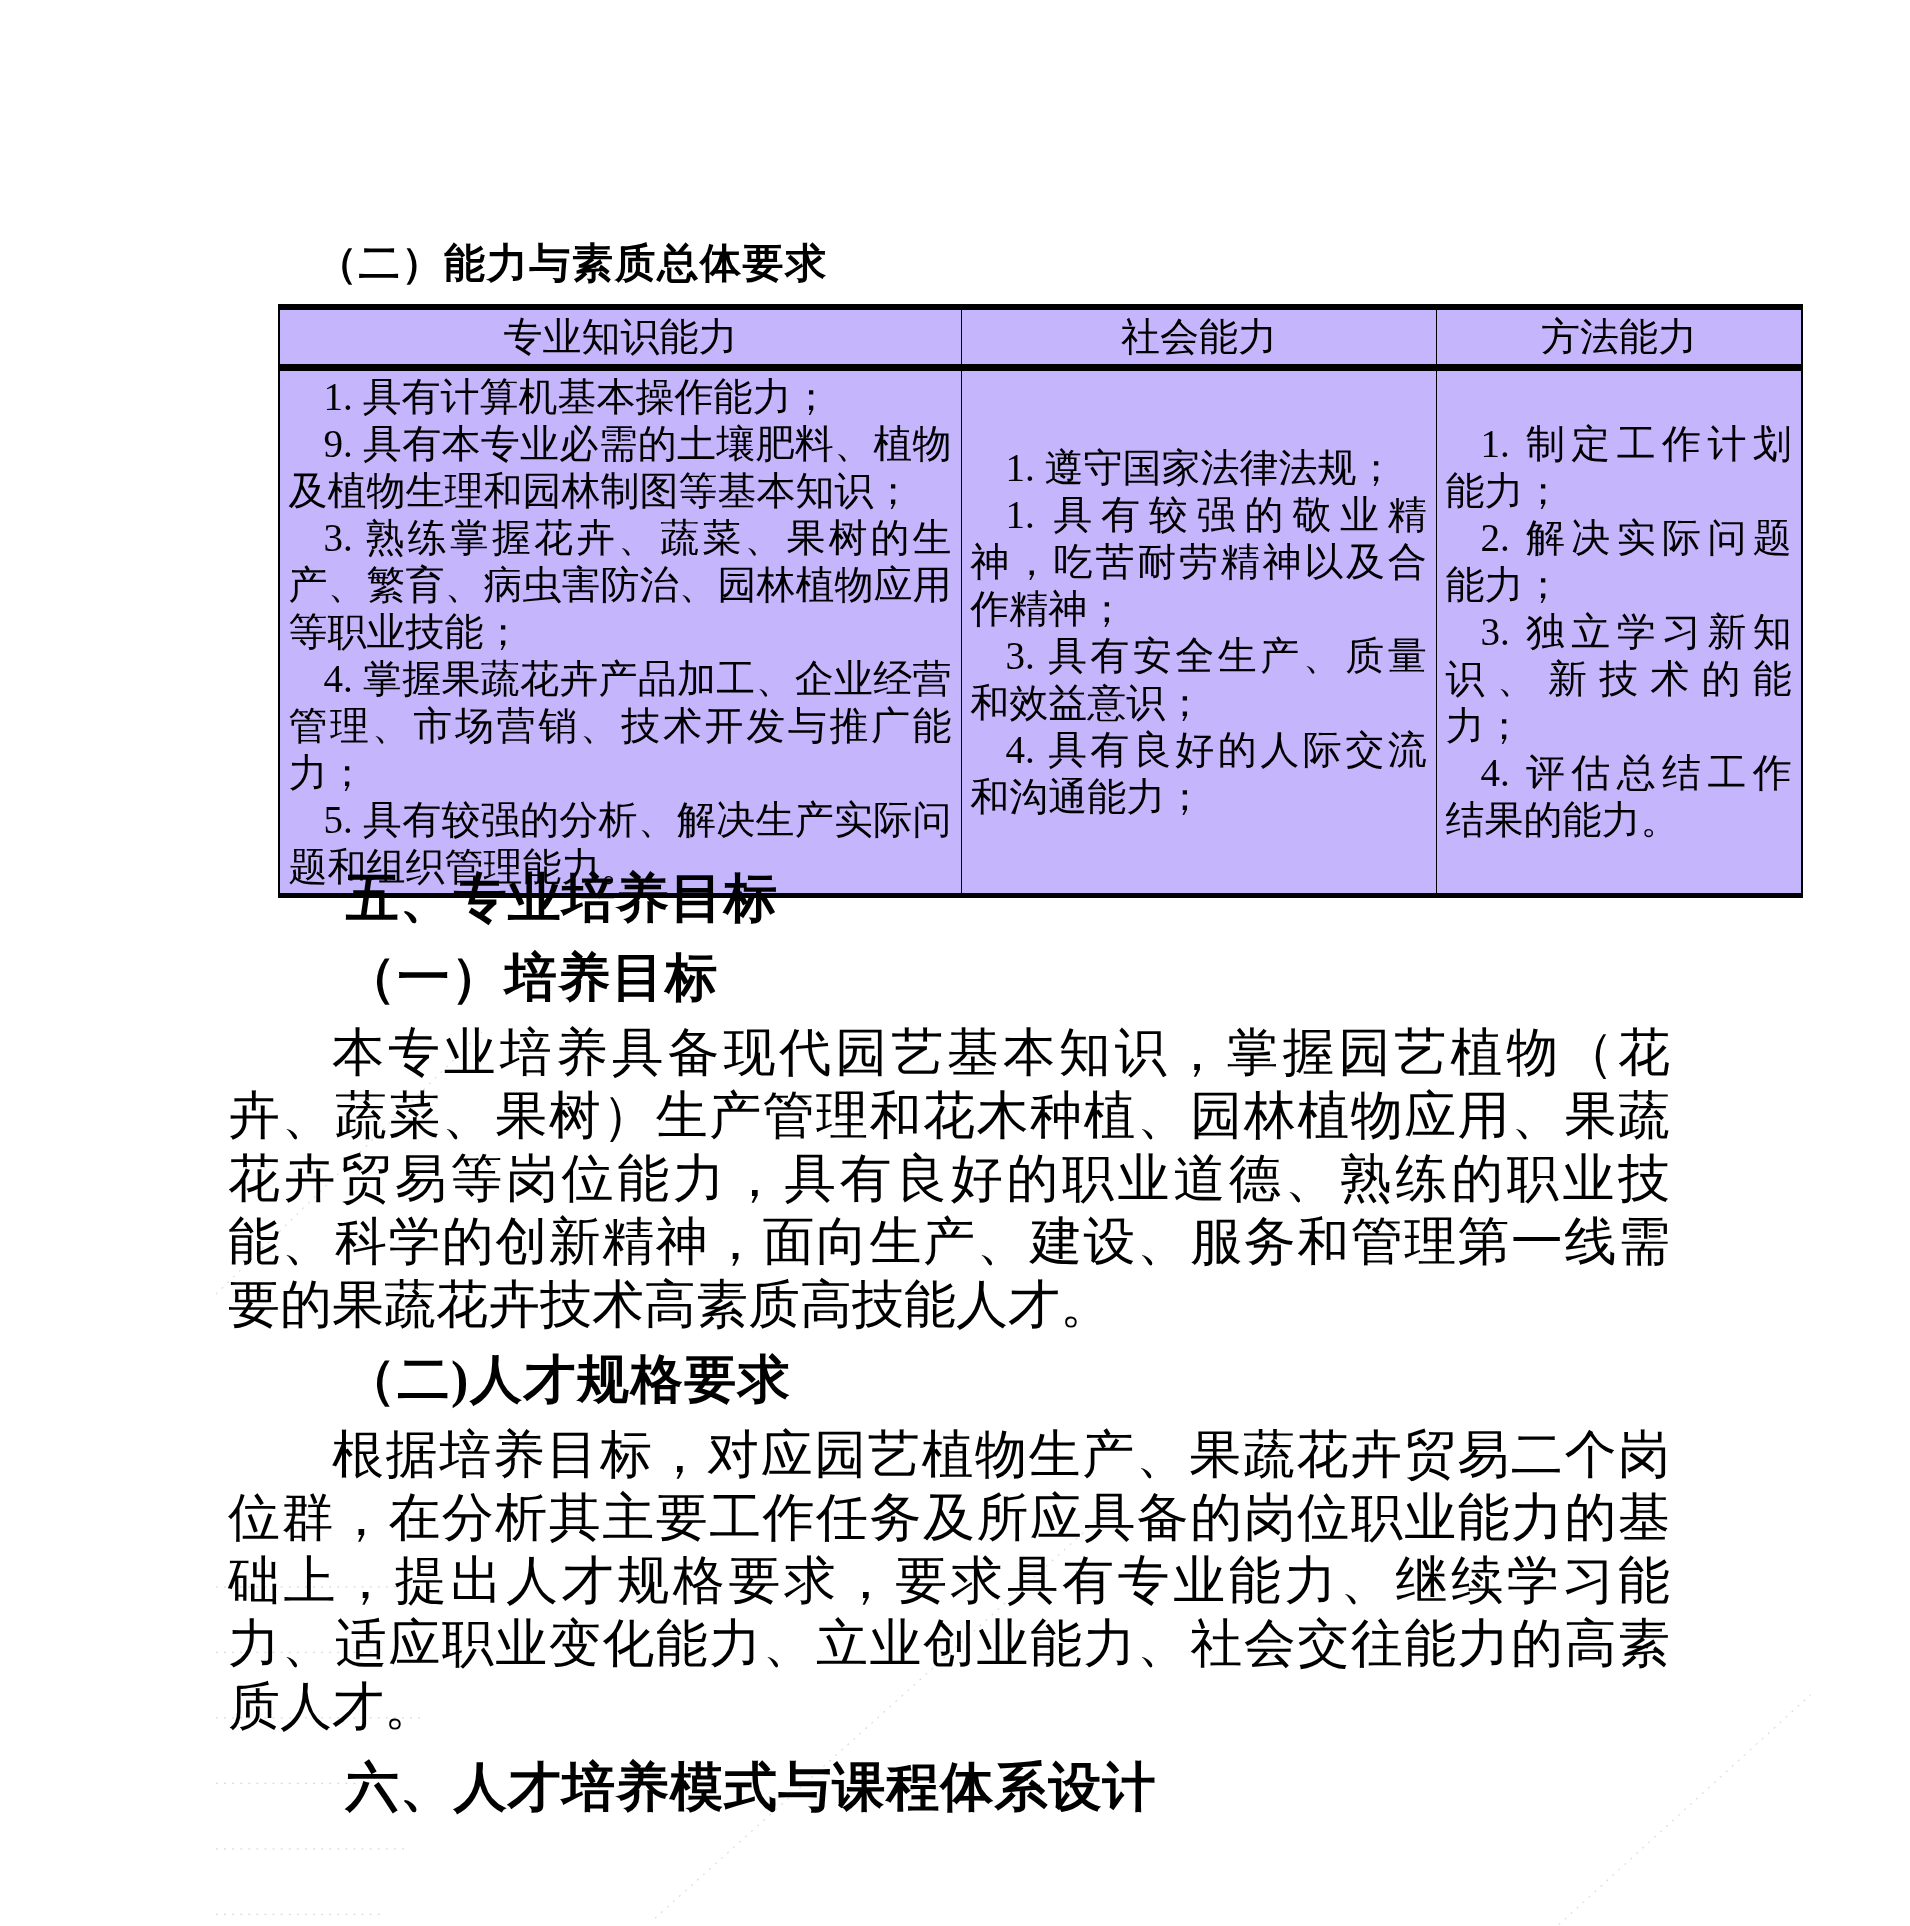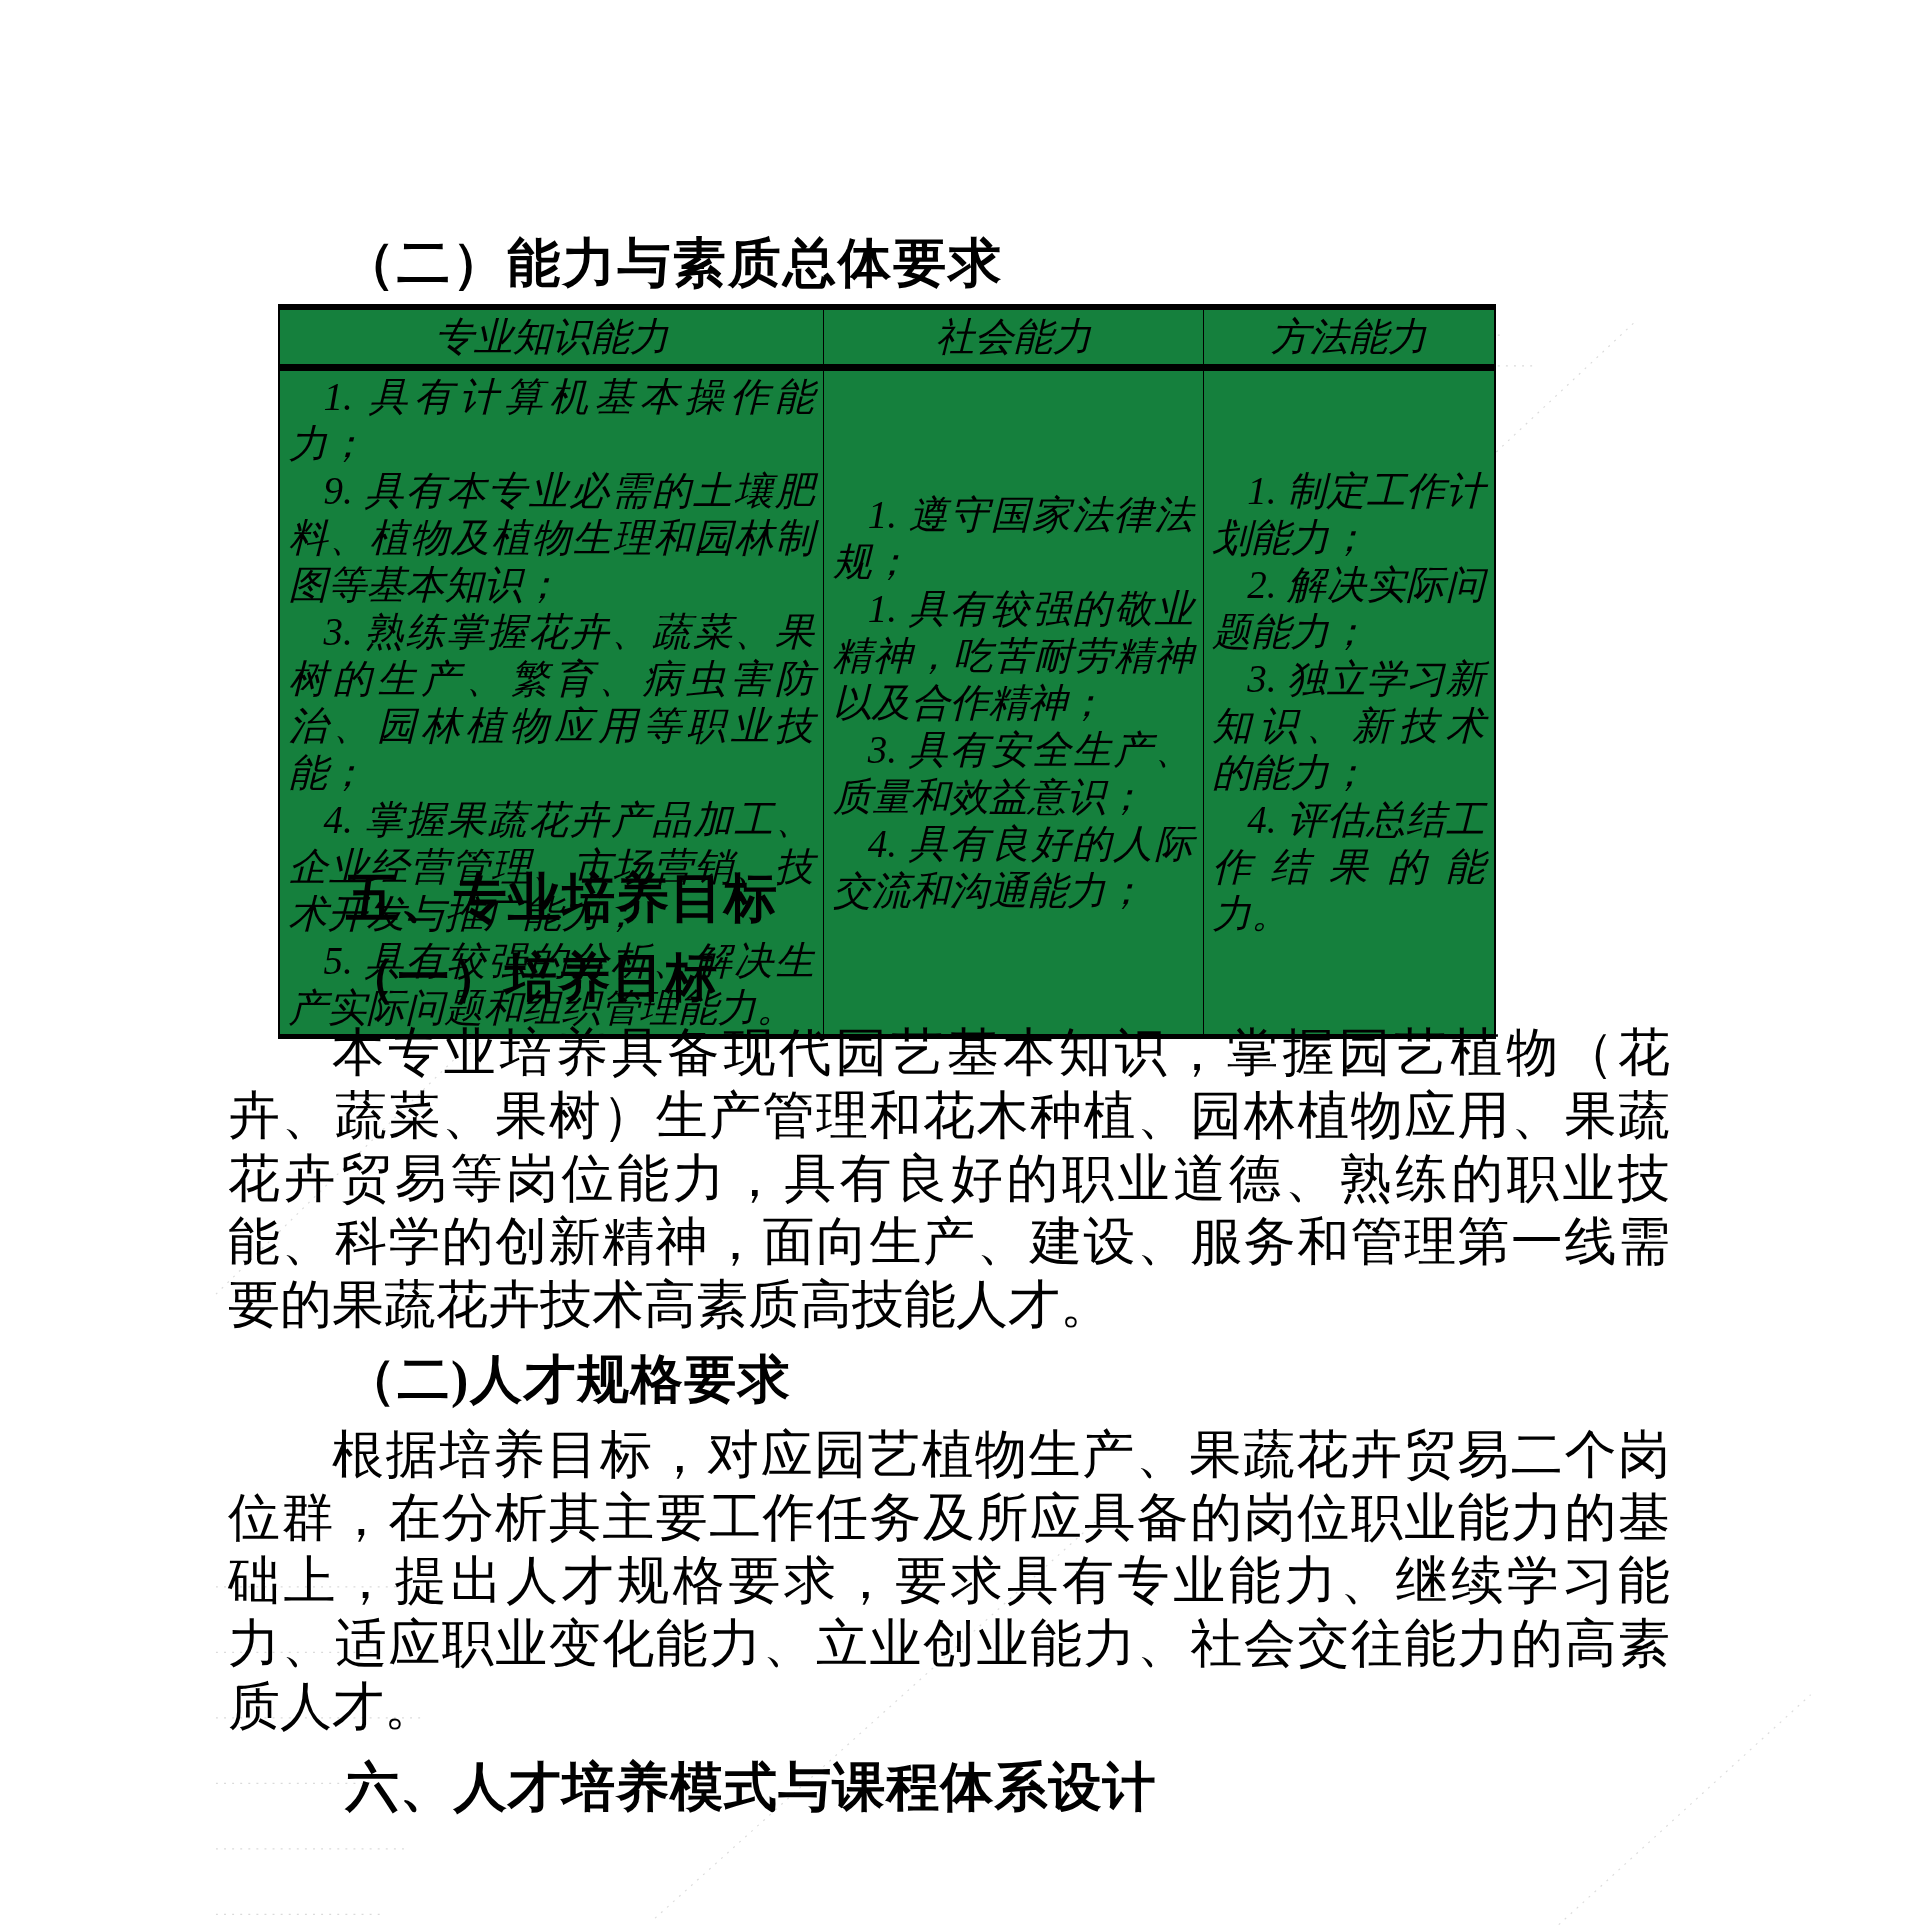--- a/index.html
+++ b/index.html
@@ -15,35 +15,34 @@
   .watermark {
     position: absolute;
     left: 0; top: 0;
     width: 1911px; height: 2702px;
     pointer-events: none;
   }
   .doc-subtitle {
     position: absolute;
     left: 228px; top: 231px;
     width: 1442px;
-    font-size: 53px;
+    font-size: 41px;
     line-height: 65px;
     font-weight: bold;
     text-indent: 2.15em;
     letter-spacing: 0.04em;
     white-space: nowrap;
   }
   table.ability-table {
     position: absolute;
     left: 278px; top: 304px;
-    width: 1218px;
+    width: 1525px;
     border-collapse: collapse;
     table-layout: fixed;
-    background: #15803d;
-    font-style: italic;
+    background: #c4b5fd;
   }
   table.ability-table col.c1 { width: 44.8%; }
   table.ability-table col.c2 { width: 31.2%; }
   table.ability-table col.c3 { width: 24.0%; }
   table.ability-table th {
     border-top: 6.2px solid #000;
     border-bottom: 7px solid #000;
     border-left: 1.5px solid #000;
     border-right: 1.5px solid #000;
     height: 47px;

